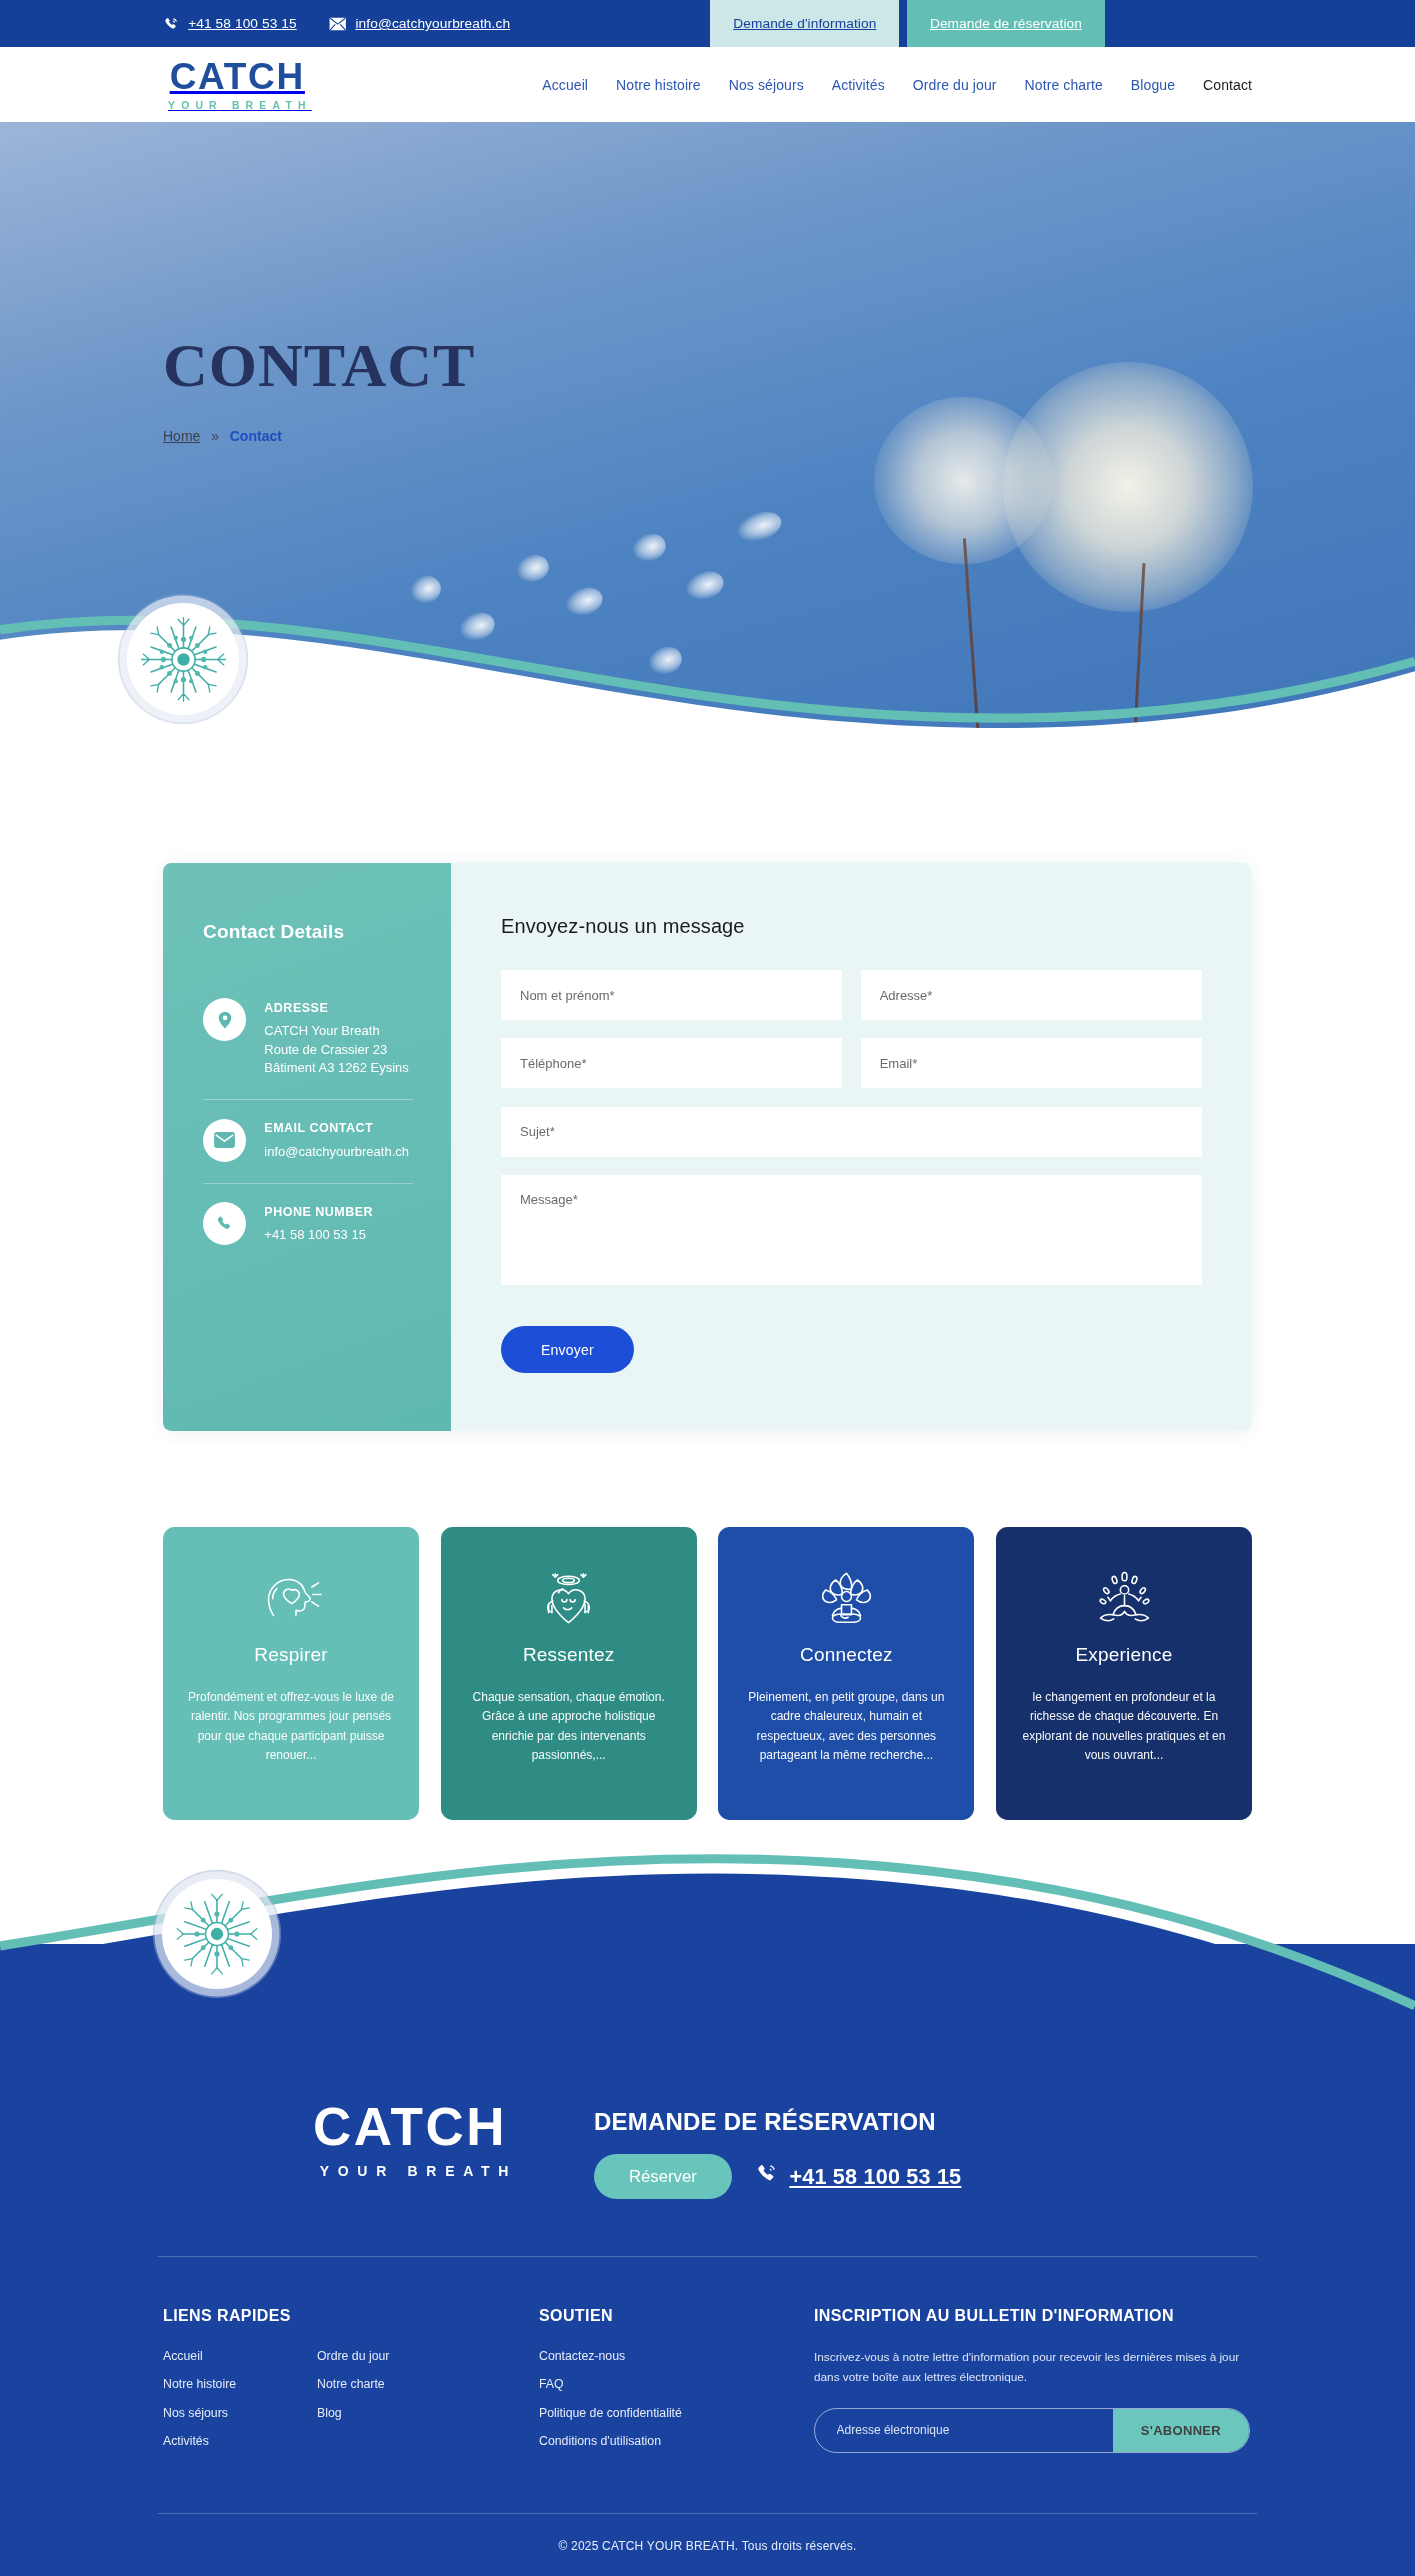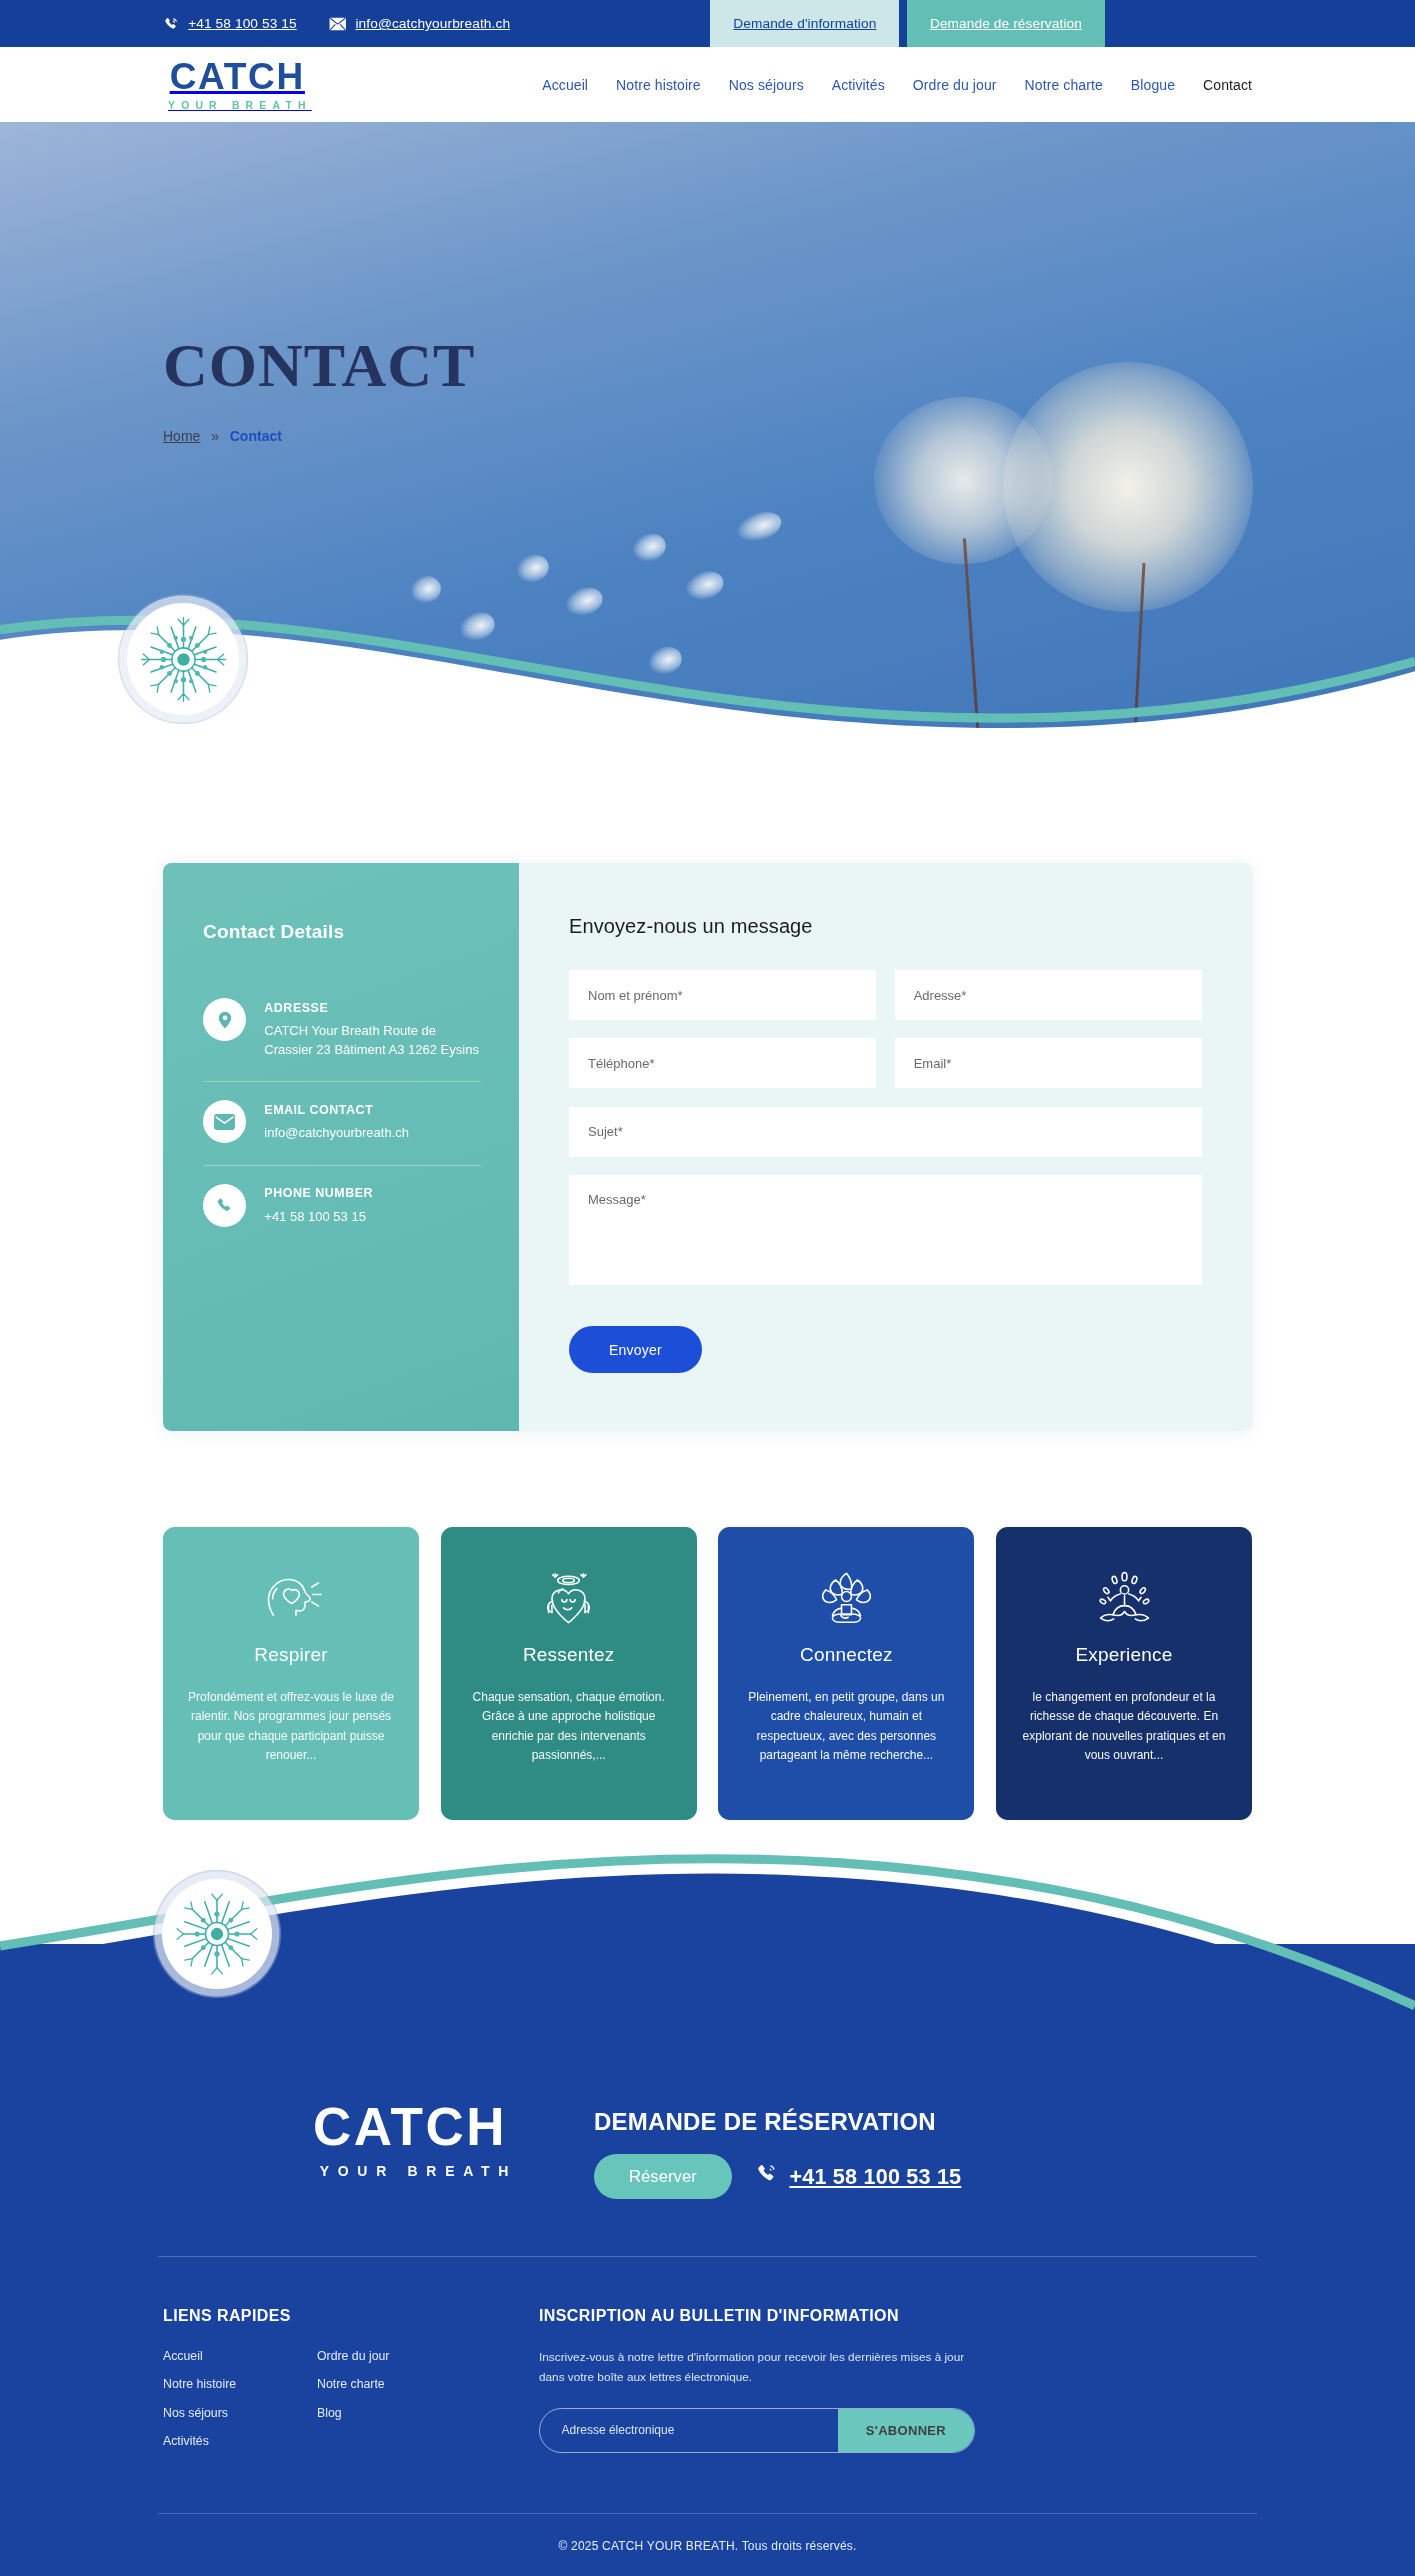--- a/index.html
+++ b/index.html
@@ -172,21 +172,21 @@
   .contact-section { padding: 92px 0 0; background: #fff; }
   .contact-card {
     width: 1089px;
     margin: 0 auto;
     display: flex;
     border-radius: 8.3px;
     overflow: hidden;
     box-shadow: 0 1.7px 18.3px rgba(30,60,120,0.07);
   }
   .cc-left {
-    width: 356px;
+    width: 288px;
     background: linear-gradient(160deg,#6DC1B9 0%, #66BDB5 55%, #5FB8B0 100%);
     padding: 58px 38px 50px 40px;
     color: #fff;
   }
   .cc-title { font-size: 19px; font-weight: 700; letter-spacing: 0.2px; margin-bottom: 37px; }
   .ci-row { display: flex; gap: 18.3px; padding: 18.3px 0 21.6px; }
   .ci-row + .ci-row { border-top: 0.8px solid rgba(255,255,255,0.32); }
   .ci-icon {
     flex: 0 0 43px; width: 43px; height: 43px; border-radius: 50%;
     background: #ffffff; display: flex; align-items: center; justify-content: center;
@@ -682,20 +682,29 @@
           <li><a href="#">Activités</a></li>
         </ul>
         <ul class="flist">
           <li><a href="#">Ordre du jour</a></li>
           <li><a href="#">Notre charte</a></li>
           <li><a href="#">Blog</a></li>
         </ul>
       </div>
     </div>
 
+    <div class="col-support">
+      <div class="fcol-title">SOUTIEN</div>
+      <ul class="flist">
+        <li><a href="#">Contactez-nous</a></li>
+        <li><a href="#">FAQ</a></li>
+        <li><a href="#">Politique de confidentialité</a></li>
+        <li><a href="#">Conditions d'utilisation</a></li>
+      </ul>
+    </div>
 
     <div class="col-news">
       <div class="fcol-title">INSCRIPTION AU BULLETIN D'INFORMATION</div>
       <p class="news-text">Inscrivez-vous à notre lettre d'information pour recevoir les dernières mises à jour dans votre boîte aux lettres électronique.</p>
       <div class="news-form">
         <input class="news-input" type="email" placeholder="Adresse électronique" style="">
         <button class="news-btn">S'ABONNER</button>
       </div>
     </div>
   </div>

